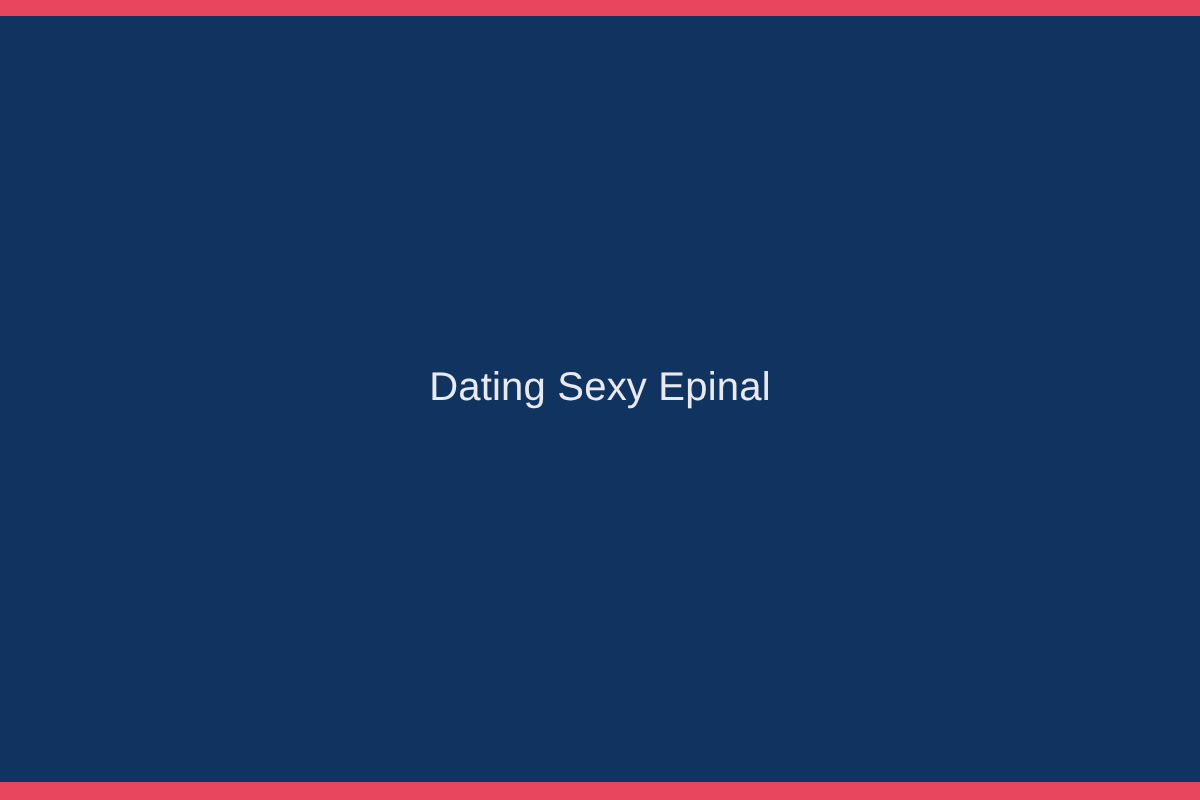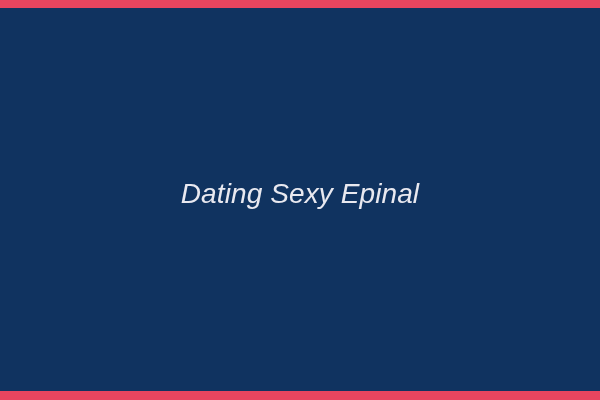--- a/index.html
+++ b/index.html
@@ -44,27 +44,26 @@
     align-items: center;
     justify-content: center;
   }
 
   .card-title {
     position: relative;
     top: -5px;
     margin: 0;
     padding: 0;
     font-family: "Liberation Sans", "DejaVu Sans", sans-serif;
-    font-size: 28px;
+    font-size: 20px;
     font-weight: 400;
     line-height: 1.15;
     letter-spacing: 0.1px;
     text-align: center;
     white-space: nowrap;
-    font-style: italic;
     -webkit-font-smoothing: antialiased;
   }
 </style>
 </head>
 <body>
 
 <div class="placeholder-card" style="background: rgb(16, 51, 96); width: 600px; height: 400px;">
 
   <div class="accent-bar accent-bar-top" style="background: rgb(232, 69, 95);"></div>
 

